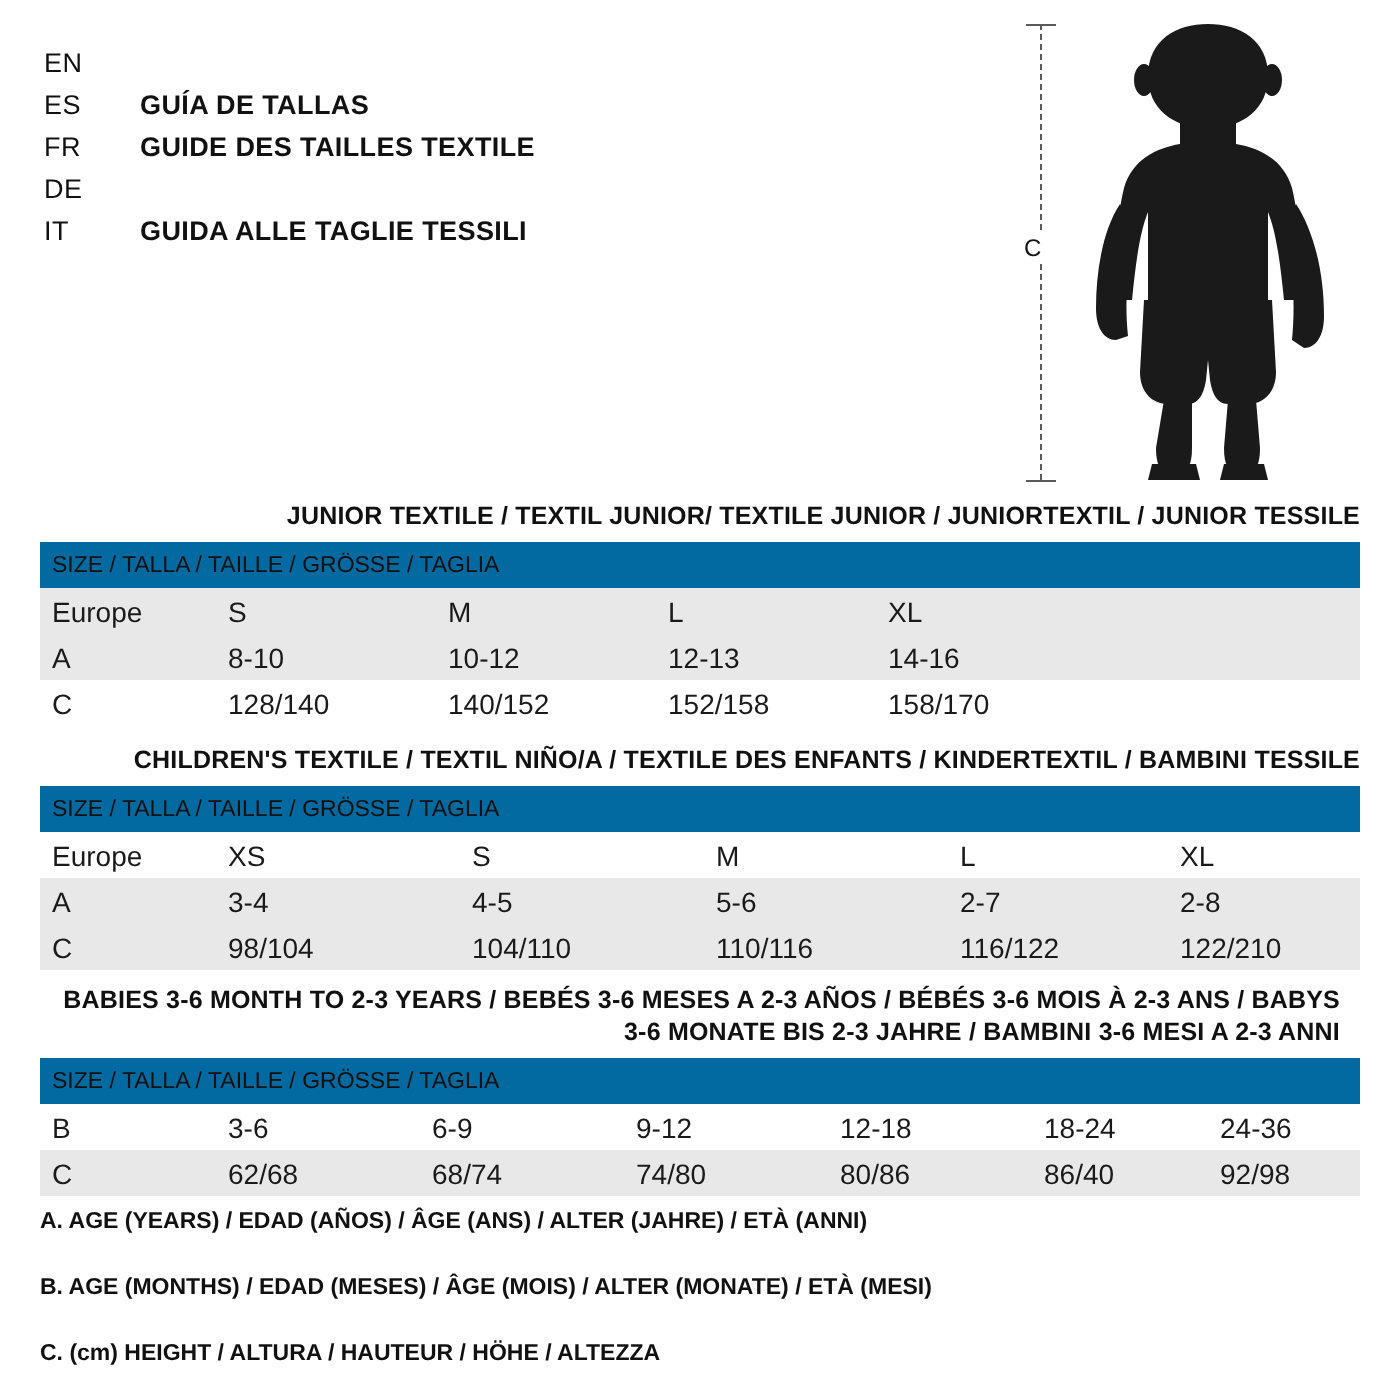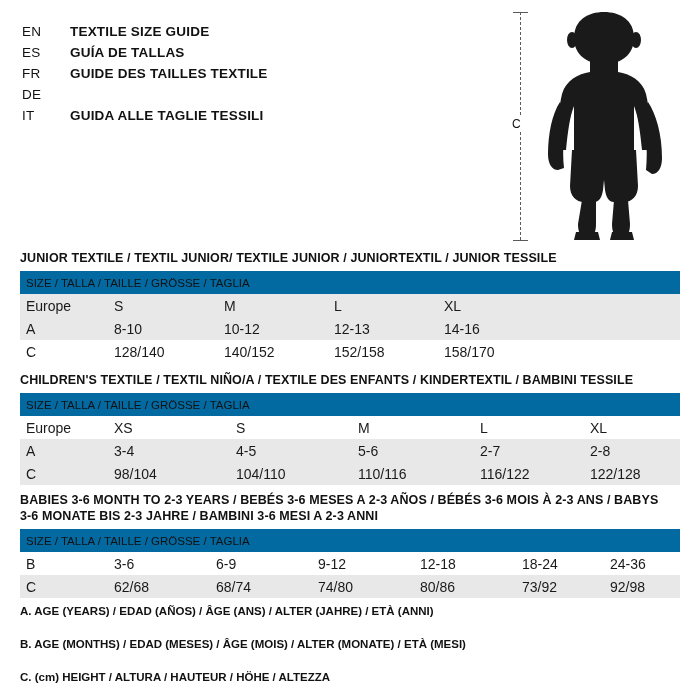--- a/index.html
+++ b/index.html
@@ -97,20 +97,21 @@
     width: 660px;
   }
   .section-title {
     font-size: 12.5px;
     font-weight: bold;
     color: #111;
     letter-spacing: 0.1px;
     line-height: 16px;
     margin-bottom: 5px;
     white-space: nowrap;
+    text-align: right;
   }
   table.size-table {
     border-collapse: collapse;
     width: 660px;
     table-layout: fixed;
   }
   table.size-table td {
     font-size: 14px;
     color: #1a1a1a;
     padding: 3px 0 3px 6px;
@@ -143,21 +144,20 @@
   }
 </style>
 </head>
 <body>
 
 <div class="page">
 
   <div class="lang-block">
     <div class="lang-row">
       <span class="lang-code">EN</span>
-      <span class="lang-text">TEXTILE SIZE GUIDE</span>
     </div>
     <div class="lang-row">
       <span class="lang-code">ES</span>
       <span class="lang-text">GUÍA DE TALLAS</span>
     </div>
     <div class="lang-row">
       <span class="lang-code">FR</span>
       <span class="lang-text">GUIDE DES TAILLES TEXTILE</span>
     </div>
     <div class="lang-row">
@@ -272,21 +272,21 @@
           <td>5-6</td>
           <td>2-7</td>
           <td>2-8</td>
         </tr>
         <tr class="band">
           <td>C</td>
           <td>98/104</td>
           <td>104/110</td>
           <td>110/116</td>
           <td>116/122</td>
-          <td>122/128</td>
+          <td>122/210</td>
         </tr>
       </tbody>
     </table>
   </div>
 
   <div class="section" style="top:492px;">
     <div class="section-title" style="white-space:normal; max-width:650px;">BABIES 3-6 MONTH TO 2-3 YEARS / BEBÉS 3-6 MESES A 2-3 AÑOS / BÉBÉS 3-6 MOIS À 2-3 ANS / BABYS 3-6 MONATE BIS 2-3 JAHRE / BAMBINI 3-6 MESI A 2-3 ANNI</div>
     <table class="size-table">
       <colgroup>
         <col style="width:88px">
@@ -309,21 +309,21 @@
           <td>12-18</td>
           <td>18-24</td>
           <td>24-36</td>
         </tr>
         <tr class="band">
           <td>C</td>
           <td>62/68</td>
           <td>68/74</td>
           <td>74/80</td>
           <td>80/86</td>
-          <td>73/92</td>
+          <td>86/40</td>
           <td>92/98</td>
         </tr>
       </tbody>
     </table>
   </div>
 
   <div class="legend">
     <div>A. AGE (YEARS) / EDAD (AÑOS) / ÂGE (ANS) / ALTER (JAHRE) / ETÀ (ANNI)</div>
     <div>B. AGE (MONTHS) / EDAD (MESES) / ÂGE (MOIS) / ALTER (MONATE) / ETÀ (MESI)</div>
     <div>C. (cm) HEIGHT / ALTURA / HAUTEUR / HÖHE / ALTEZZA</div>

